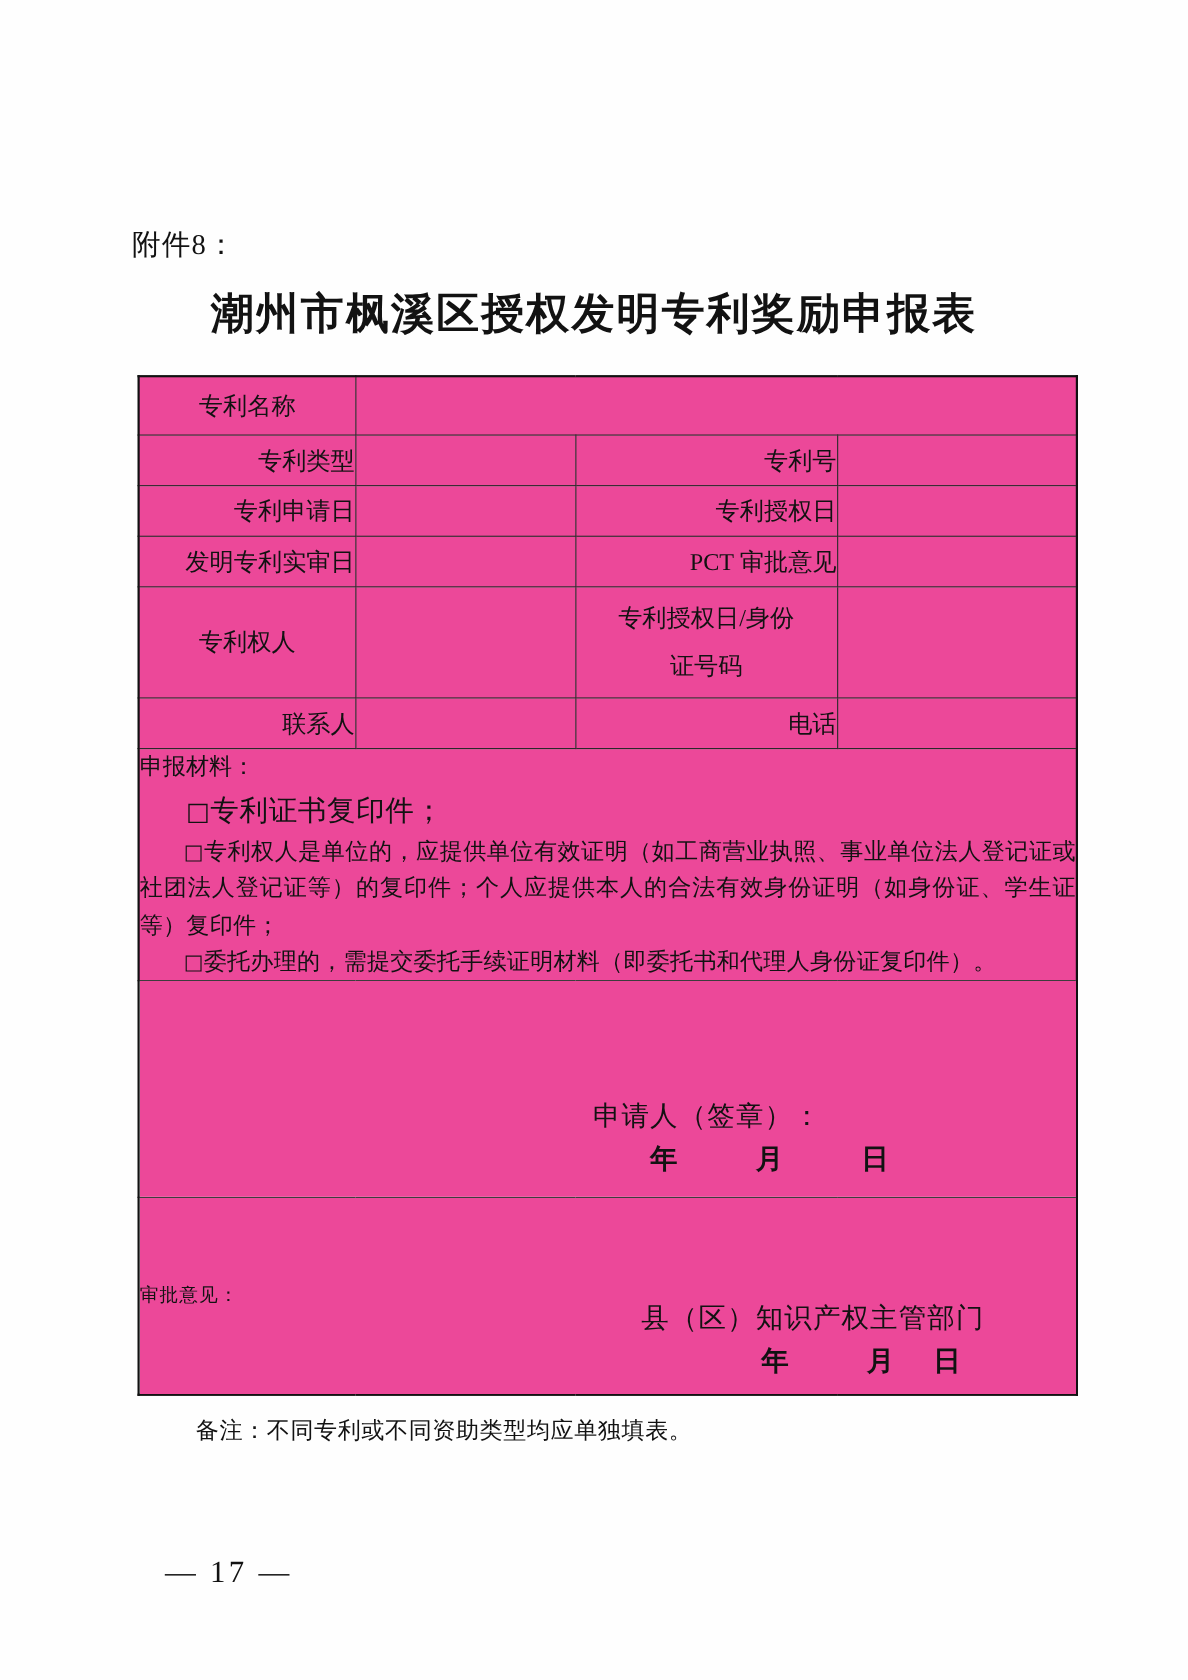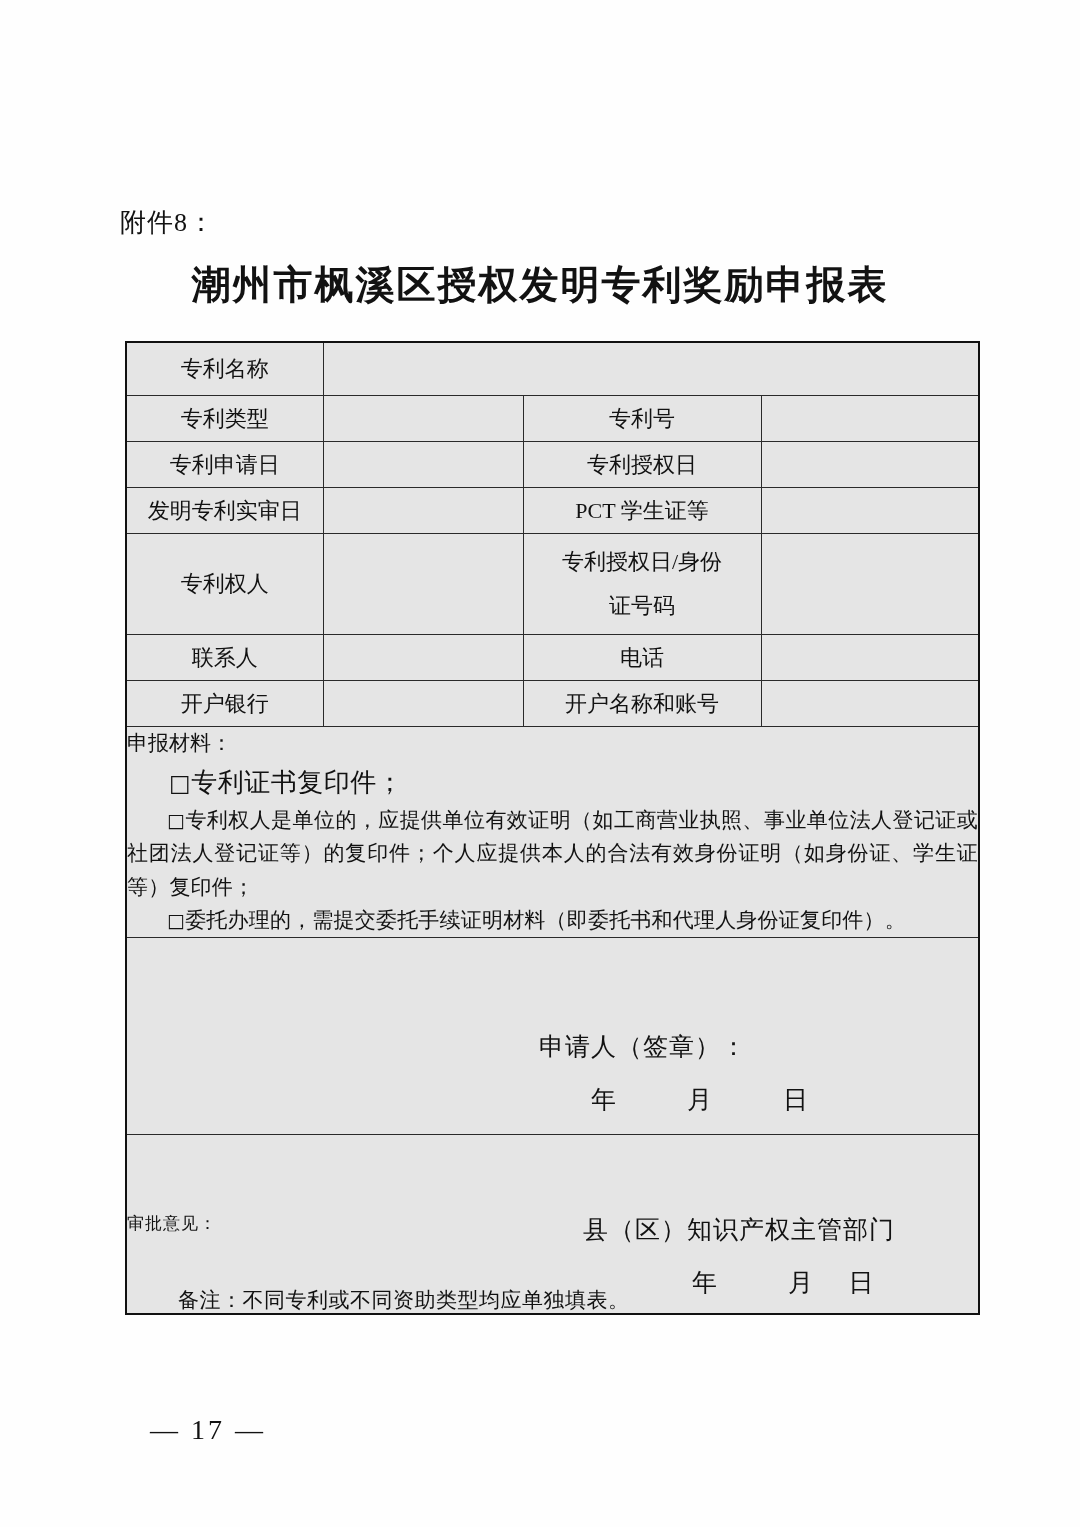--- a/index.html
+++ b/index.html
@@ -52,40 +52,40 @@
     top: 341px;
     width: 853px;
     border-collapse: collapse;
     table-layout: fixed;
   }
   .form-table td {
     border: 1px solid #2a2a2a;
     padding: 0;
     font-size: 22px;
     vertical-align: middle;
-    background: #e5e5e5;
+    background: #ec4899;
   }
   .form-table {
     border: 2.5px solid #111;
   }
   .lbl {
     text-align: center;
     white-space: nowrap;
   }
   .lbl-two-line {
     text-align: center;
     line-height: 2.0;
     padding: 6px 4px;
   }
   .val {
     background: #ffffff;
   }
 
   .r-name td { height: 52px; }
-  .r-std td  { height: 45px; }
+  .r-std td  { height: 45px; text-align: right; }
   .r-owner td { height: 100px; }
 
   
   .materials-cell {
     padding: 10px 14px 14px 8px;
     vertical-align: top;
     line-height: 1.58;
   }
   .mat-head {
     font-size: 21px;
@@ -128,23 +128,24 @@
     bottom: 18px;
     width: 380px;
   }
   .sign-line {
     font-size: 25px;
     letter-spacing: 1px;
     white-space: nowrap;
   }
   .date-line {
     font-size: 25px;
-    margin-top: 20px;
+    margin-top: 6px;
     padding-left: 52px;
     white-space: nowrap;
+    font-weight: bold;
   }
   .date-line span { display: inline-block; }
   .d-y { width: 96px; }
   .d-m { width: 96px; }
 
   
   .approval-cell {
     height: 178px;
     vertical-align: top;
     position: relative;
@@ -218,47 +219,41 @@
       <tr class="r-std">
         <td class="lbl">专利申请日</td>
         <td class="val"></td>
         <td class="lbl">专利授权日</td>
         <td class="val"></td>
       </tr>
 
       <tr class="r-std">
         <td class="lbl">发明专利实审日</td>
         <td class="val"></td>
-        <td class="lbl">PCT 学生证等</td>
+        <td class="lbl">PCT 审批意见</td>
         <td class="val"></td>
       </tr>
 
       <tr class="r-owner">
         <td class="lbl">专利权人</td>
         <td class="val"></td>
         <td class="lbl-two-line">
           <div>专利授权日/身份</div>
           <div>证号码</div>
         </td>
         <td class="val"></td>
       </tr>
 
       <tr class="r-std">
         <td class="lbl">联系人</td>
         <td class="val"></td>
         <td class="lbl">电话</td>
         <td class="val"></td>
       </tr>
 
-      <tr class="r-std">
-        <td class="lbl">开户银行</td>
-        <td class="val"></td>
-        <td class="lbl">开户名称和账号</td>
-        <td class="val"></td>
-      </tr>
 
       <tr>
         <td class="materials-cell" colspan="4">
           <div class="mat-head">申报材料：</div>
 
           <div class="mat-first"><span class="cbox">□</span><span>专利证书复印件；</span></div>
 
           <div class="mat-para"><span class="cbox">□</span><span>专利权人是单位的，应提供单位有效证明（如工商营业执照、事业单位法人登记证或社团法人登记证等）的复印件；个人应提供本人的合法有效身份证明（如身份证、学生证等）复印件；</span></div>
 
           <div class="mat-last"><span class="cbox">□</span><span>委托办理的，需提交委托手续证明材料（即委托书和代理人身份证复印件）。</span></div>

